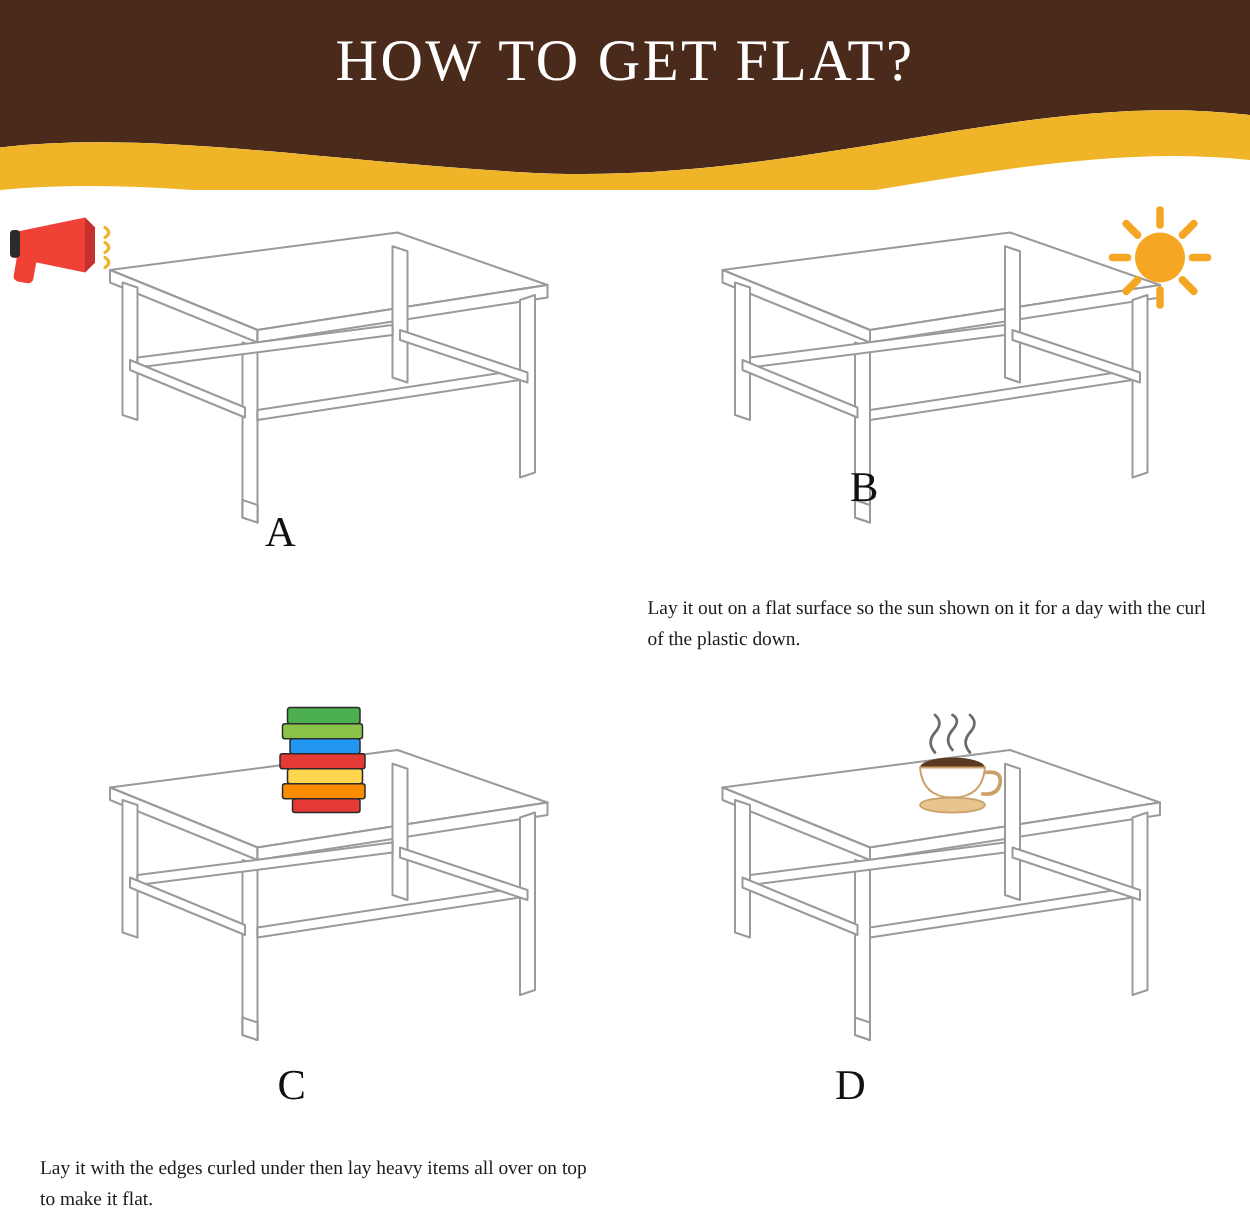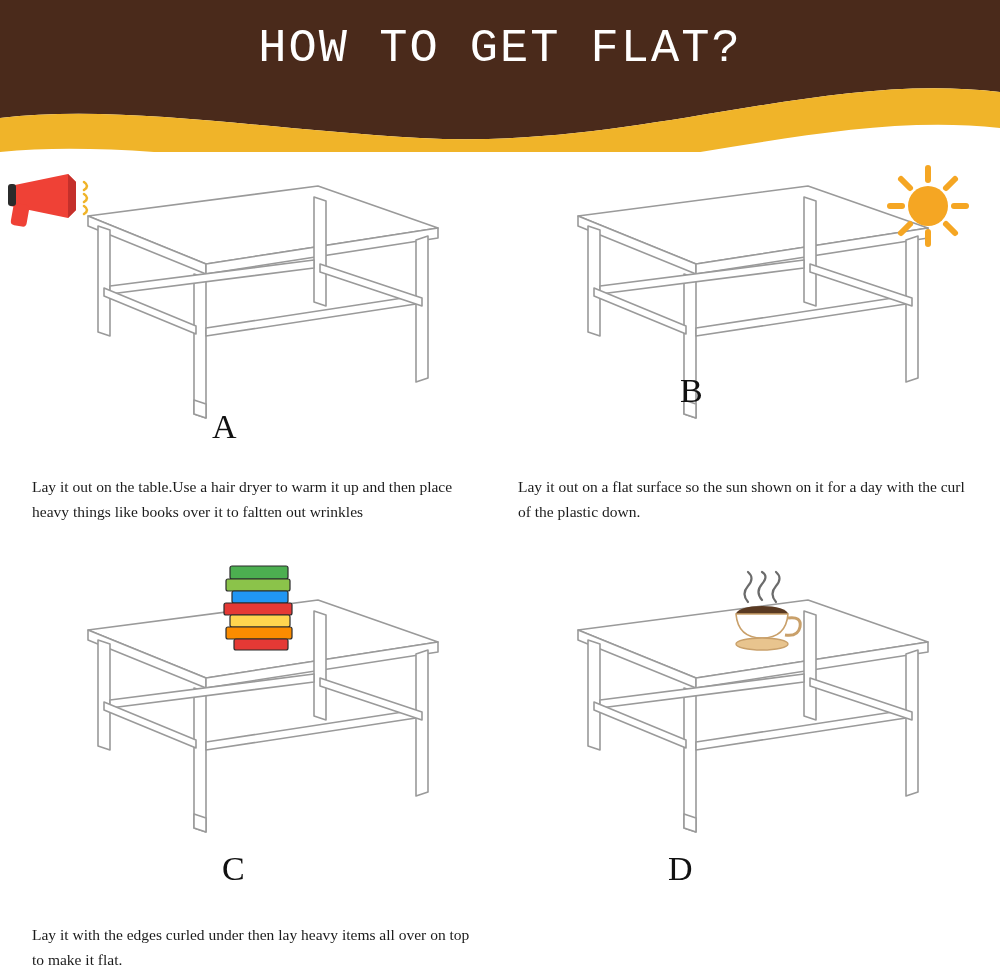--- a/index.html
+++ b/index.html
@@ -27,21 +27,21 @@
     position: absolute;
     left: 0; top: 0;
   }
   .header-title {
     position: absolute;
     left: 0;
     top: 22px;
     width: 1000px;
     text-align: center;
     color: #ffffff;
-    font-family: Liberation Mono, monospace;
+    font-family: Liberation Serif, serif;
     font-size: 47px;
     letter-spacing: 2px;
     font-weight: 400;
     z-index: 5;
   }
 
   
   .panels {
     position: absolute;
     left: 0;
@@ -255,18 +255,17 @@
   </div>
 
   <div class="letters-layer">
     <span class="panel-letter letter-a">A</span>
     <span class="panel-letter letter-b" style="left:680px; top:222px;">B</span>
     <span class="panel-letter letter-c" style="left:222px; top:700px;">C</span>
     <span class="panel-letter letter-d" style="left:668px; top:700px;">D</span>
   </div>
 
   <div class="captions-layer">
-    <div class="panel-caption" style="left:32px; top:322px; width:440px;">Lay it out on the table.Use a hair dryer to warm it up and then place heavy things like books over it to faltten out wrinkles</div>
     <div class="panel-caption" style="left:518px; top:322px; width:460px;">Lay it out on a flat surface so the sun shown on it for a day with the curl of the plastic down.</div>
     <div class="panel-caption" style="left:32px; top:770px; width:440px;">Lay it with the edges curled under then lay heavy items all over on top to make it flat.</div>
   </div>
 
 </div>
 
 </body></html>

